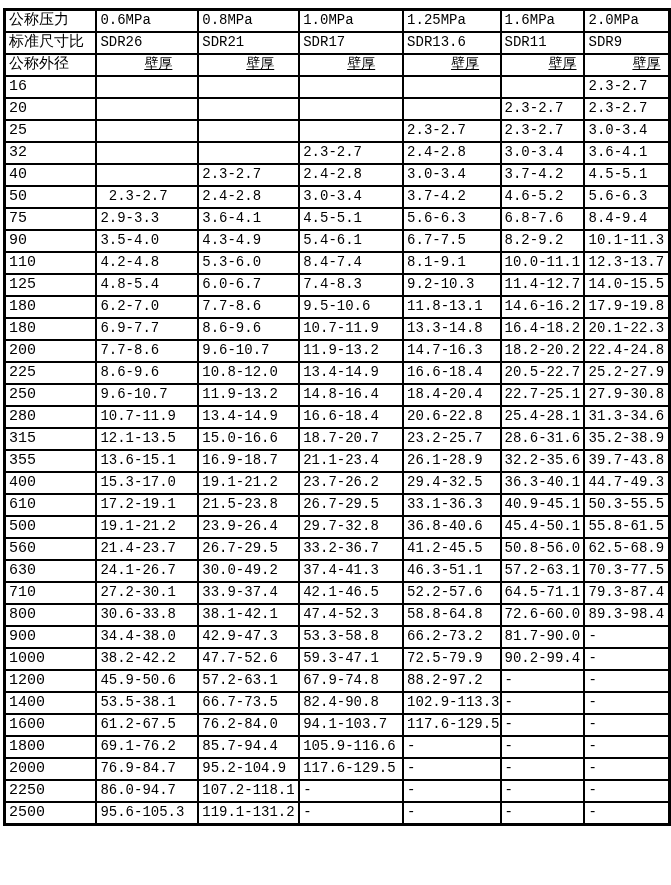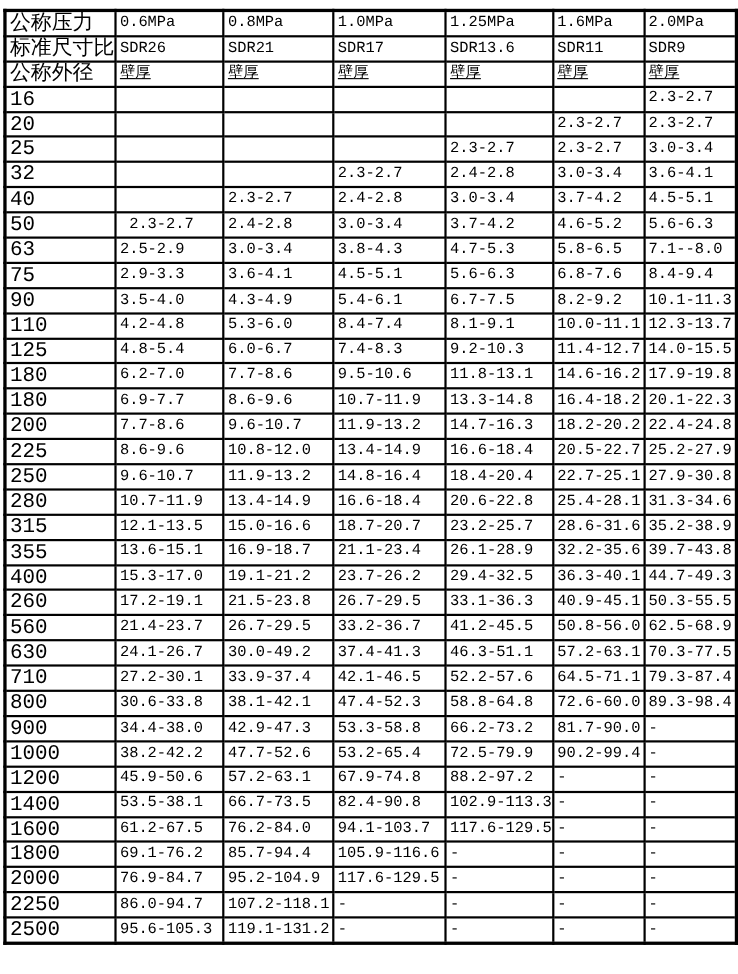--- a/index.html
+++ b/index.html
@@ -37,23 +37,23 @@
     height: 20px;
     text-align: left;
     vertical-align: middle;
     font-weight: normal;
     white-space: pre;
     overflow: hidden;
     line-height: 1.1;
   }
   table.spec-table th.label-col,
   table.spec-table td.label-col {
-    font-size: 19px;
+    font-size: 15px;
   }
-  .u { text-decoration: underline; }
+  .u { text-decoration: underline; margin-left: 44px; }
 </style>
 </head>
 <body>
 
 <div class="page">
   <table class="spec-table">
     <colgroup>
       <col class="c0">
         <col class="c1">
         <col class="c2">
@@ -140,29 +140,20 @@
         <tr>
           <td class="label-col">50</td>
           <td> 2.3-2.7</td>
           <td>2.4-2.8</td>
           <td>3.0-3.4</td>
           <td>3.7-4.2</td>
           <td>4.6-5.2</td>
           <td>5.6-6.3</td>
         </tr>
         <tr>
-          <td class="label-col">63</td>
-          <td>2.5-2.9</td>
-          <td>3.0-3.4</td>
-          <td>3.8-4.3</td>
-          <td>4.7-5.3</td>
-          <td>5.8-6.5</td>
-          <td>7.1--8.0</td>
-        </tr>
-        <tr>
           <td class="label-col">75</td>
           <td>2.9-3.3</td>
           <td>3.6-4.1</td>
           <td>4.5-5.1</td>
           <td>5.6-6.3</td>
           <td>6.8-7.6</td>
           <td>8.4-9.4</td>
         </tr>
         <tr>
           <td class="label-col">90</td>
@@ -266,27 +257,36 @@
         <tr>
           <td class="label-col">400</td>
           <td>15.3-17.0</td>
           <td>19.1-21.2</td>
           <td>23.7-26.2</td>
           <td>29.4-32.5</td>
           <td>36.3-40.1</td>
           <td>44.7-49.3</td>
         </tr>
         <tr>
-          <td class="label-col">260</td>
+          <td class="label-col">610</td>
           <td>17.2-19.1</td>
           <td>21.5-23.8</td>
           <td>26.7-29.5</td>
           <td>33.1-36.3</td>
           <td>40.9-45.1</td>
           <td>50.3-55.5</td>
+        </tr>
+        <tr>
+          <td class="label-col">500</td>
+          <td>19.1-21.2</td>
+          <td>23.9-26.4</td>
+          <td>29.7-32.8</td>
+          <td>36.8-40.6</td>
+          <td>45.4-50.1</td>
+          <td>55.8-61.5</td>
         </tr>
         <tr>
           <td class="label-col">560</td>
           <td>21.4-23.7</td>
           <td>26.7-29.5</td>
           <td>33.2-36.7</td>
           <td>41.2-45.5</td>
           <td>50.8-56.0</td>
           <td>62.5-68.9</td>
         </tr>
@@ -323,21 +323,21 @@
           <td>42.9-47.3</td>
           <td>53.3-58.8</td>
           <td>66.2-73.2</td>
           <td>81.7-90.0</td>
           <td>-</td>
         </tr>
         <tr>
           <td class="label-col">1000</td>
           <td>38.2-42.2</td>
           <td>47.7-52.6</td>
-          <td>53.2-65.4</td>
+          <td>59.3-47.1</td>
           <td>72.5-79.9</td>
           <td>90.2-99.4</td>
           <td>-</td>
         </tr>
         <tr>
           <td class="label-col">1200</td>
           <td>45.9-50.6</td>
           <td>57.2-63.1</td>
           <td>67.9-74.8</td>
           <td>88.2-97.2</td>

